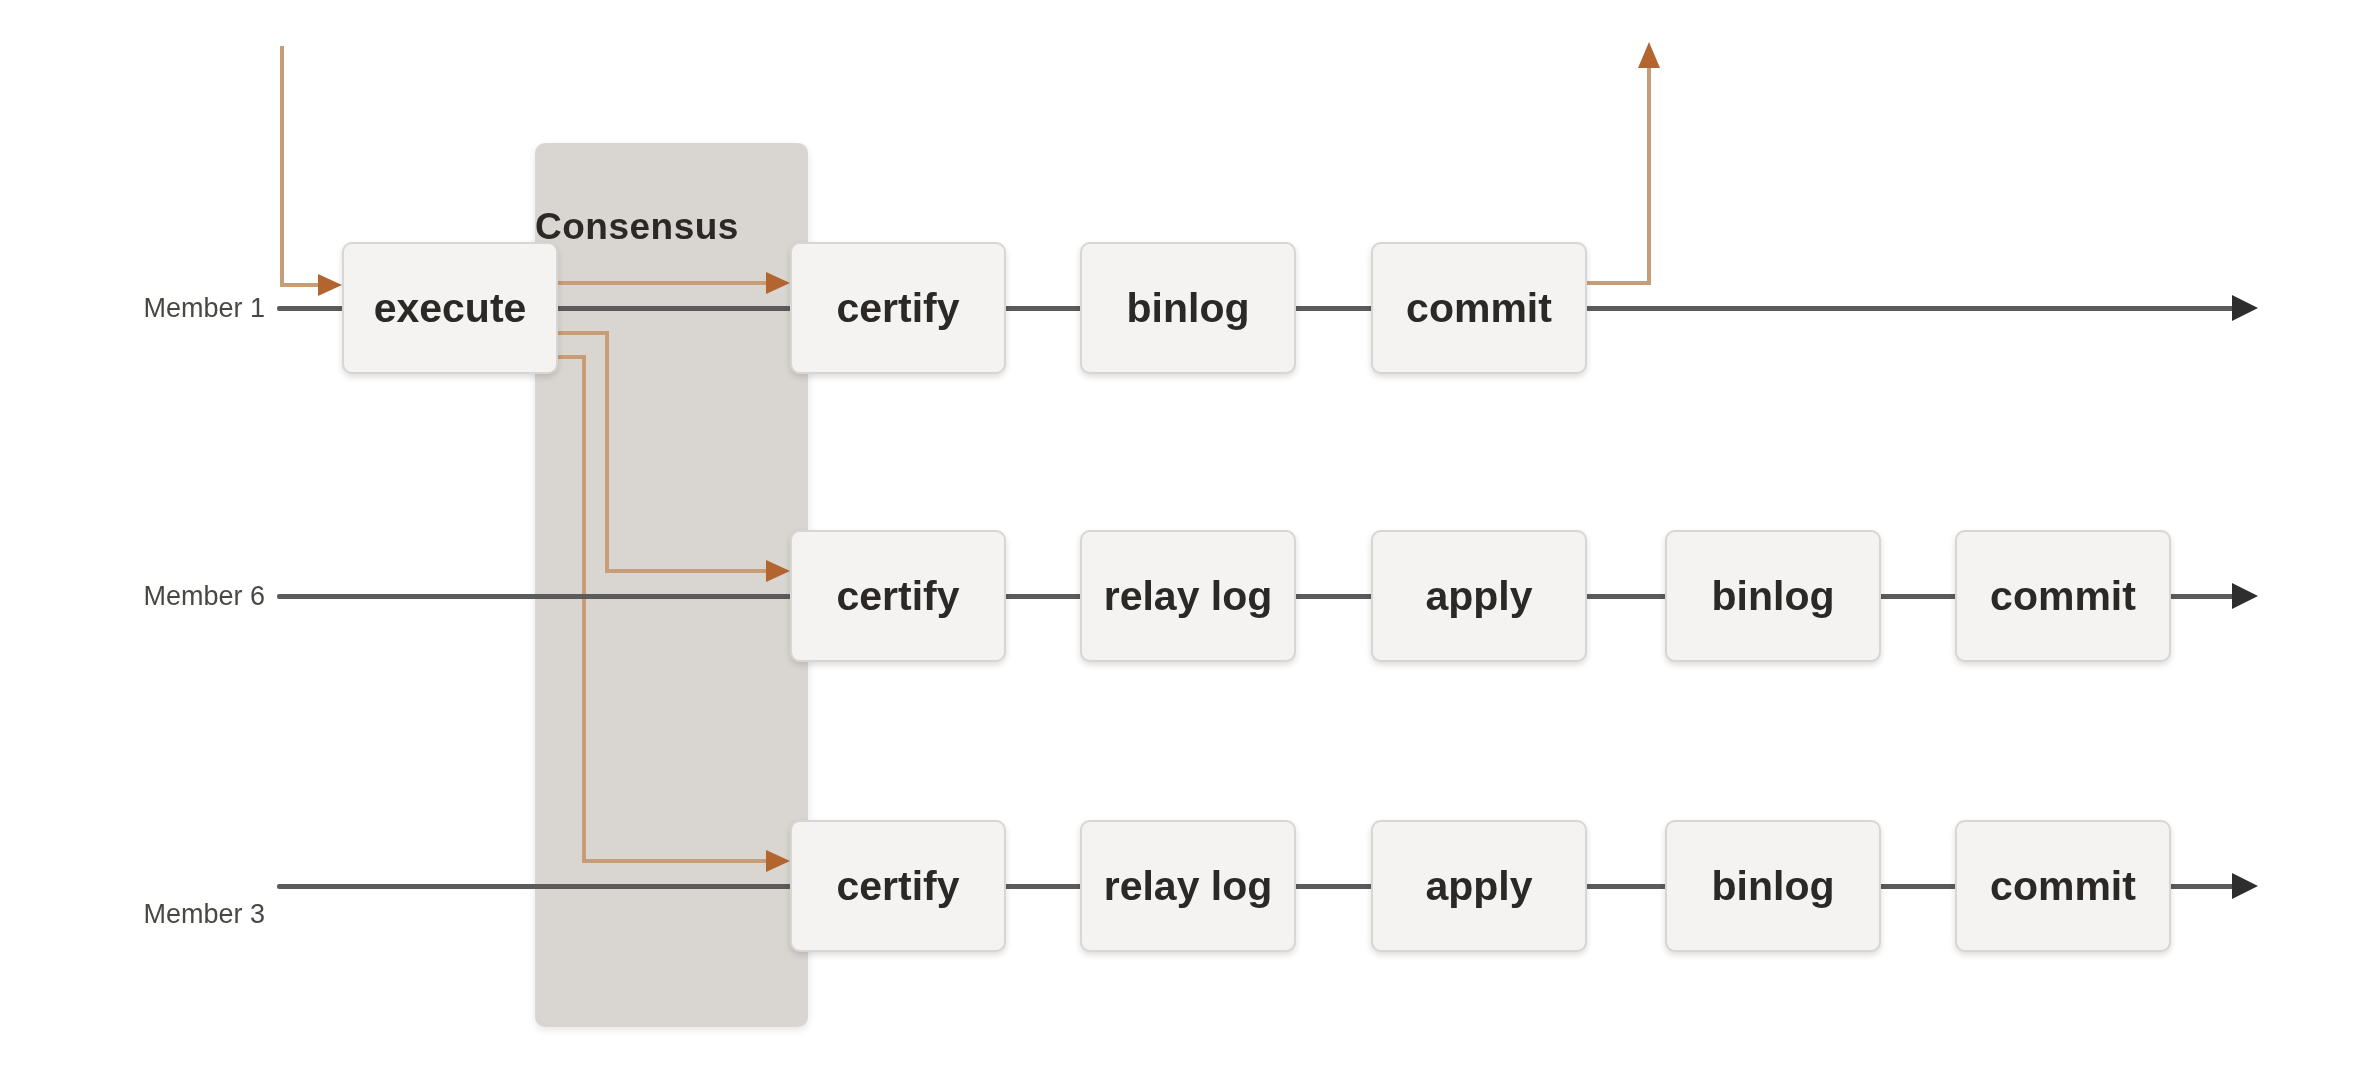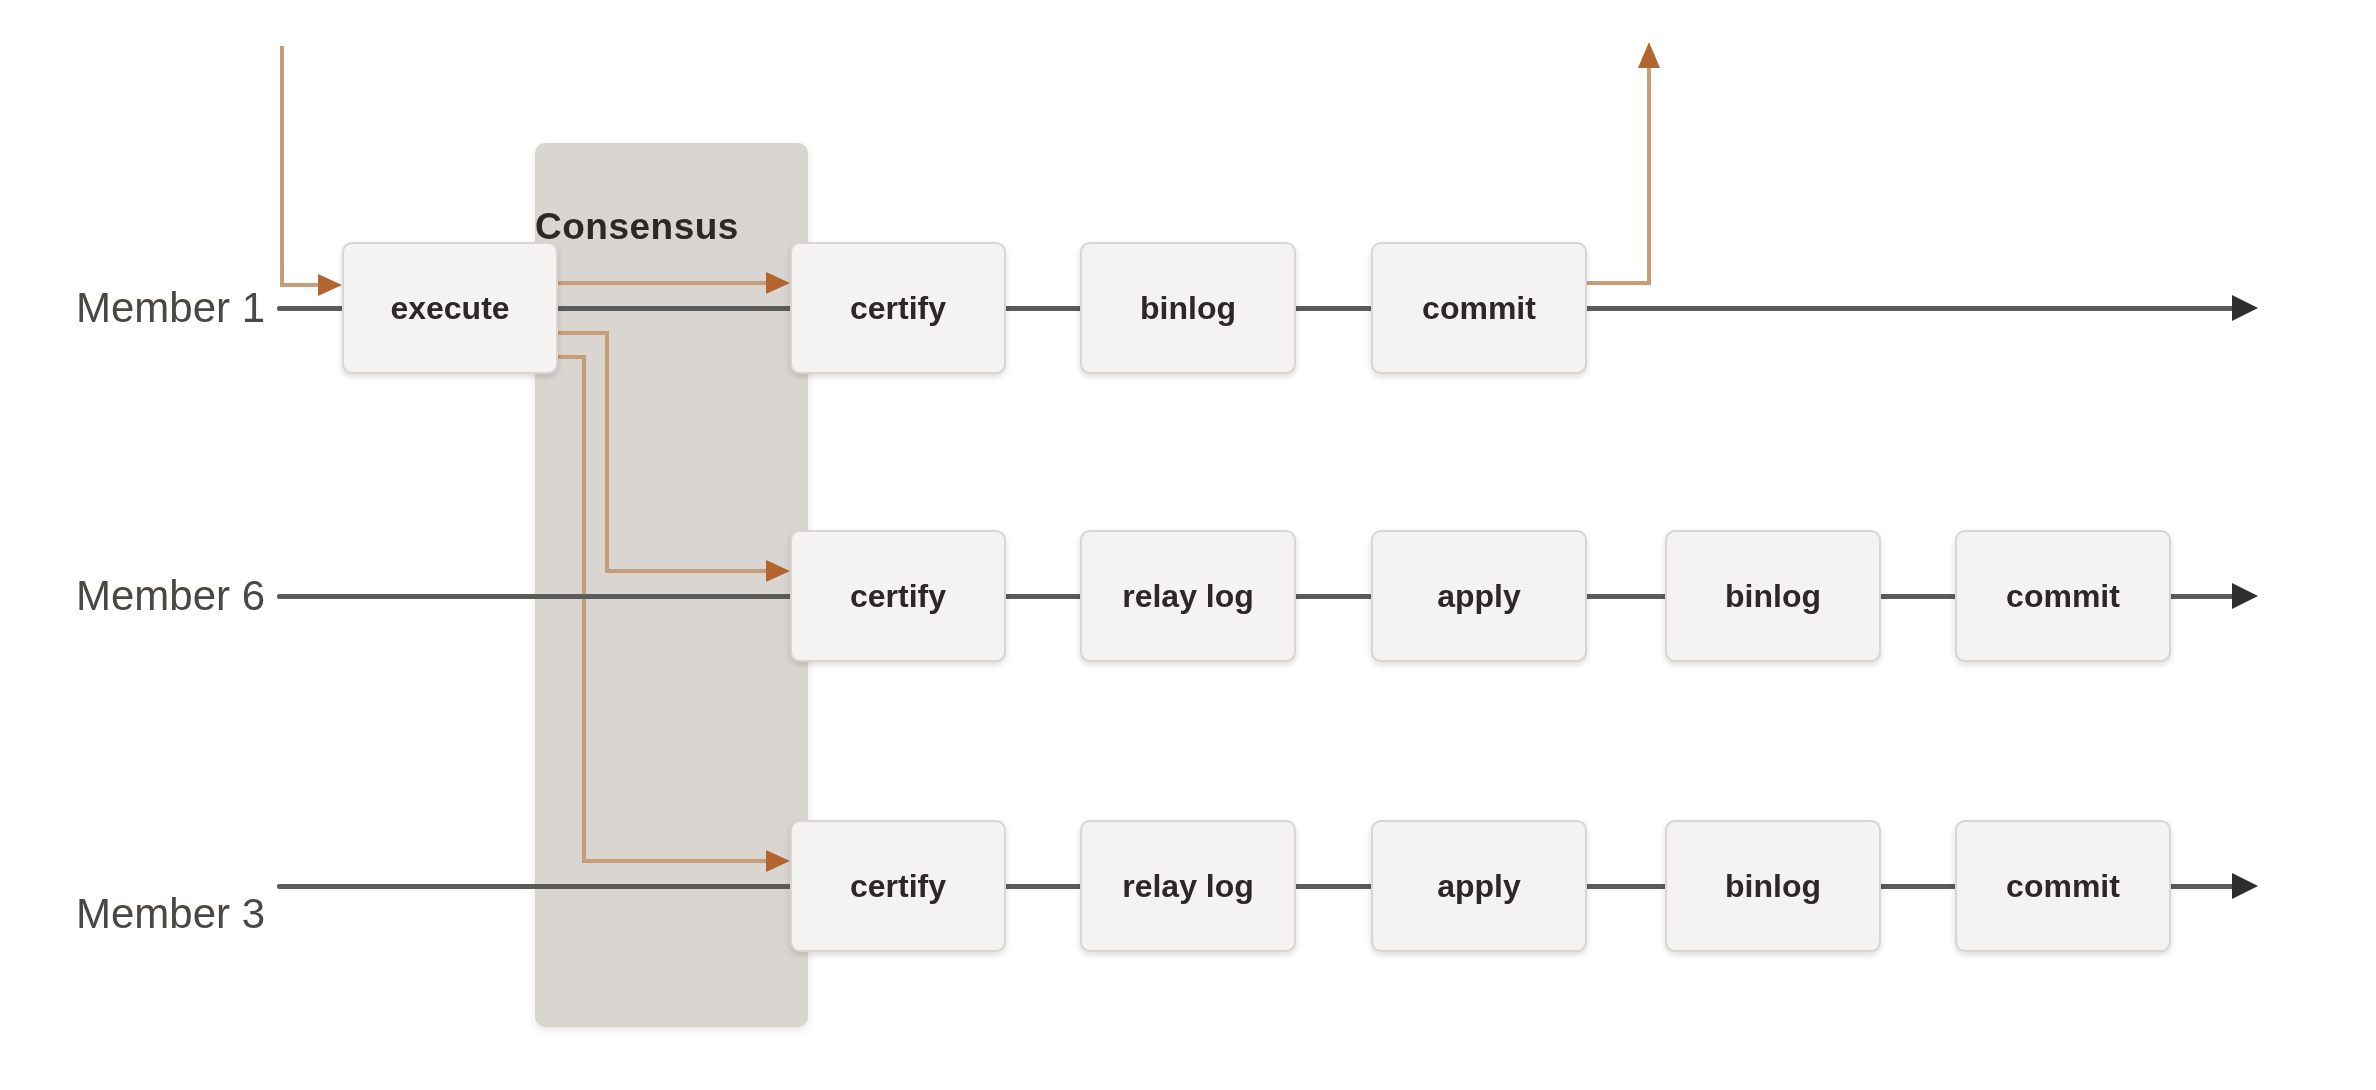--- a/index.html
+++ b/index.html
@@ -42,27 +42,27 @@
     border-bottom:26px solid var(--accent-arrow,#b2652e);
     border-left:11px solid transparent;border-right:11px solid transparent;
   }
   
   .box{
     position:absolute;width:216px;height:132px;z-index:3;
     background:var(--box-fill,#f4f3f1);
     border:2px solid var(--box-border,#d8d5d2);
     border-radius:10px;box-sizing:border-box;
     display:flex;align-items:center;justify-content:center;
-    font-weight:bold;font-size:32px;color:var(--box-text,#2b2825);
+    font-weight:bold;font-size:41px;color:var(--box-text,#2b2825);
     box-shadow:0 3px 6px rgba(0,0,0,.14);
   }
   
   .member-label{
     position:absolute;left:40px;width:225px;height:40px;
-    text-align:right;font-size:42px;line-height:40px;
+    text-align:right;font-size:27px;line-height:40px;
     color:var(--label-text,#4b4743);z-index:2;
   }
 </style>
 </head>
 <body>
 
 <div class="canvas">
 
   <div class="band">
     <div class="band-title">Consensus</div>

